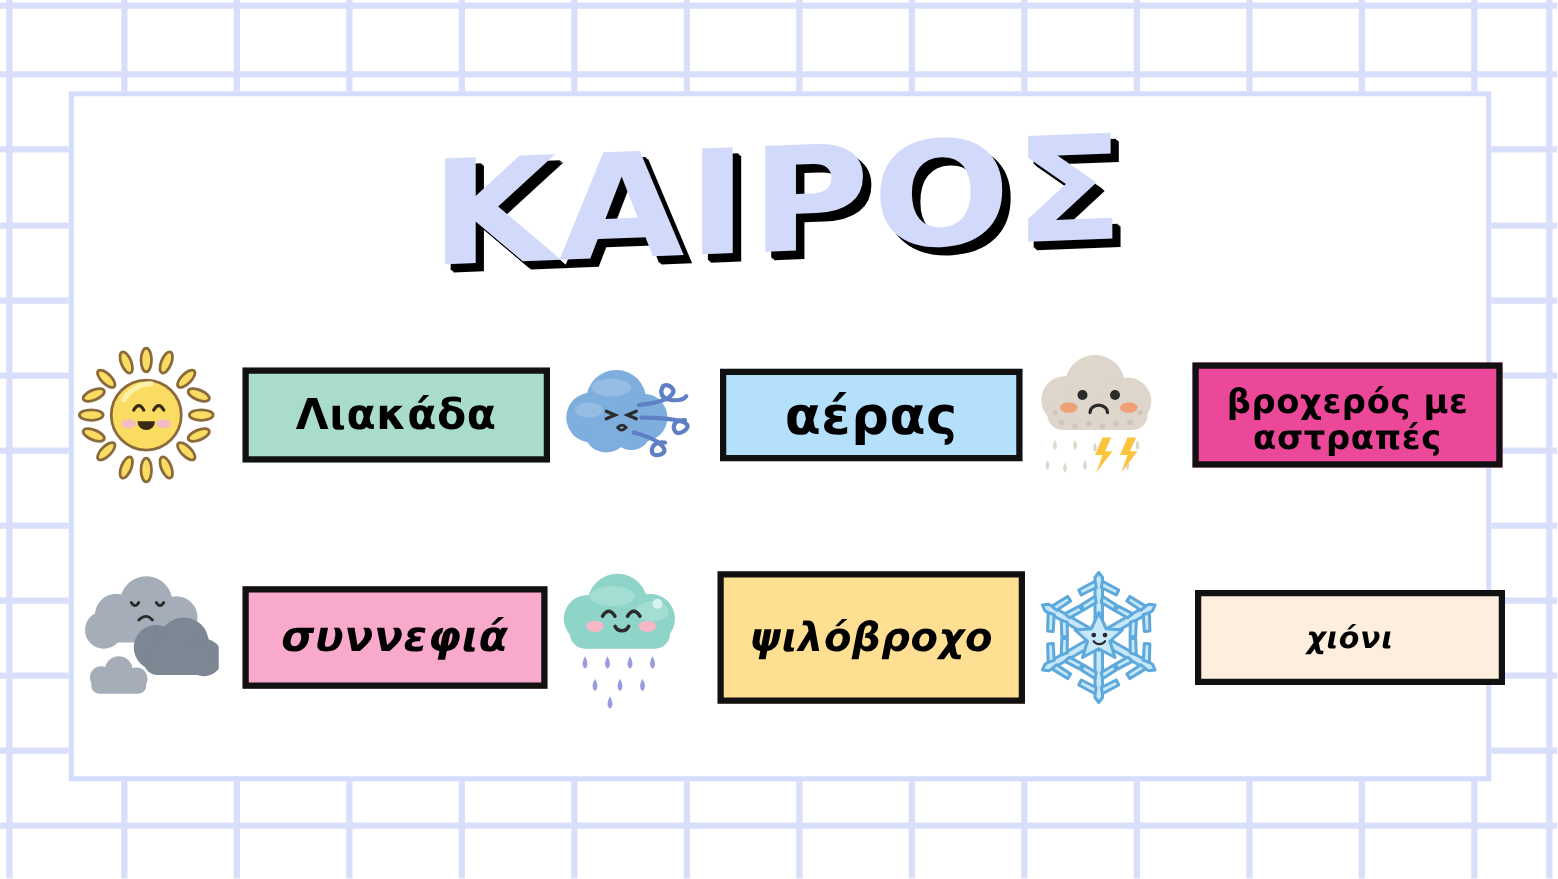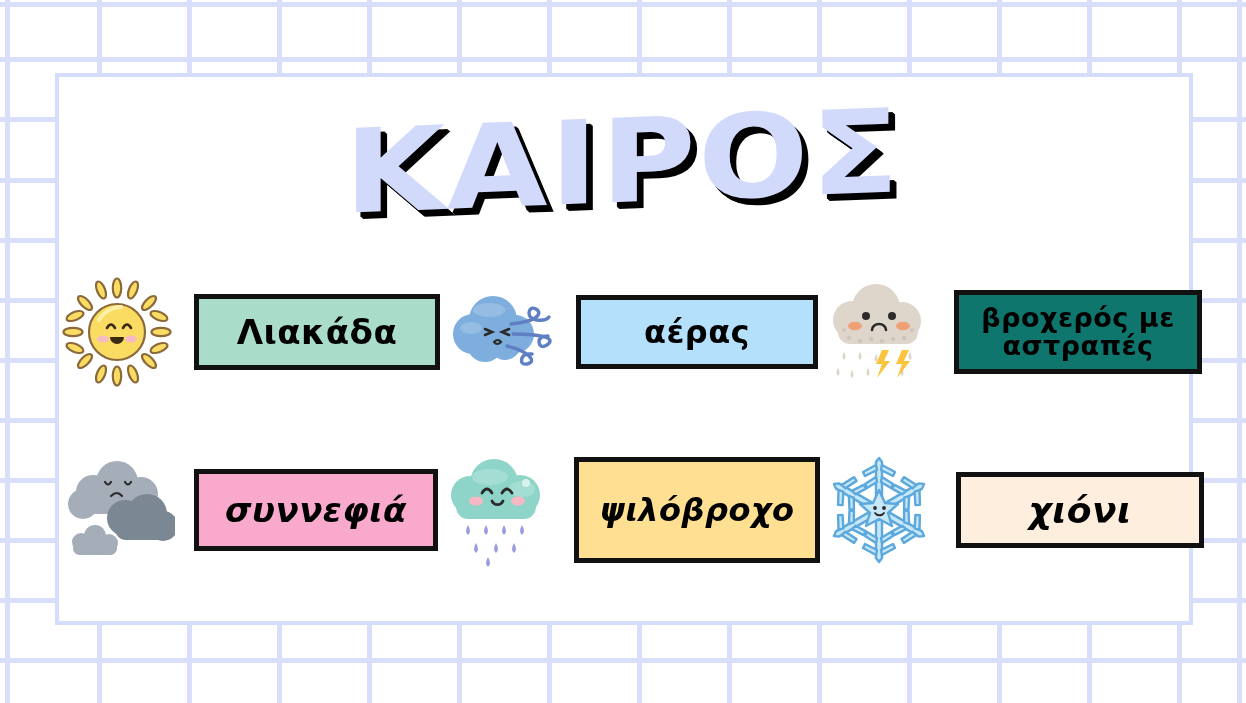--- a/index.html
+++ b/index.html
@@ -100,26 +100,26 @@
     align-items: center;
     justify-content: center;
     text-align: center;
     font-family: "DejaVu Sans", sans-serif;
     font-weight: bold;
     color: #000000;
     letter-spacing: 0.5px;
     padding: 4px 12px;
   }
   .lb-sun     { width: 246px; height: 76px; font-size: 34px; background: #a9ddc9; }
-  .lb-wind    { width: 242px; height: 74px; font-size: 32px; background: #b4e0fb; }
+  .lb-wind    { width: 242px; height: 74px; font-size: 42px; background: #b4e0fb; }
   .lb-storm   { width: 248px; height: 84px; font-size: 27px; line-height: 1.05;
                 background: #d5c2fa; }
   .lb-cloudy  { width: 244px; height: 82px; font-size: 34px; background: #f9a9cb; }
   .lb-drizzle { width: 246px; height: 106px; font-size: 32px; background: #ffdf91; }
-  .lb-snow    { width: 248px; height: 76px; font-size: 36px; background: #fdeede; }
+  .lb-snow    { width: 248px; height: 76px; font-size: 24px; background: #fdeede; }
 
   .gap-a { width: 18px; }
   .gap-b { width: 14px; }
 </style>
 </head>
 <body>
 
 <div id="stage">
 
   <div class="grid-layer">
@@ -268,21 +268,21 @@
             <path d="M16 92 q3 5 0 8 q-3 -3 0 -8"></path>
             <path d="M30 94 q3 5 0 8 q-3 -3 0 -8"></path>
             <path d="M46 92 q3 5 0 8 q-3 -3 0 -8"></path>
             <path d="M80 92 q3 5 0 8 q-3 -3 0 -8"></path>
           </g>
           <path d="M60 74 l-6 14 h6 l-5 14 l13 -17 h-6 l5 -11 z" fill="#fbc43c"></path>
           <path d="M80 74 l-6 14 h6 l-5 14 l13 -17 h-6 l5 -11 z" fill="#fbc43c"></path>
         </svg>
       </div>
       <div class="gap-a"></div>
-      <div class="label-box lb-storm" style="background: #0f766e; border-color: rgb(17, 17, 17);">
+      <div class="label-box lb-storm" style="background: #ec4899; border-color: rgb(17, 17, 17); align-items: flex-end;">
         <span>βροχερός με<br>αστραπές</span>
       </div>
     </div>
   </div>
 
   <div class="row" id="row-2">
 
     <div class="item">
       <div class="icon-slot">
         <svg width="116" height="108" viewBox="0 0 116 108">

